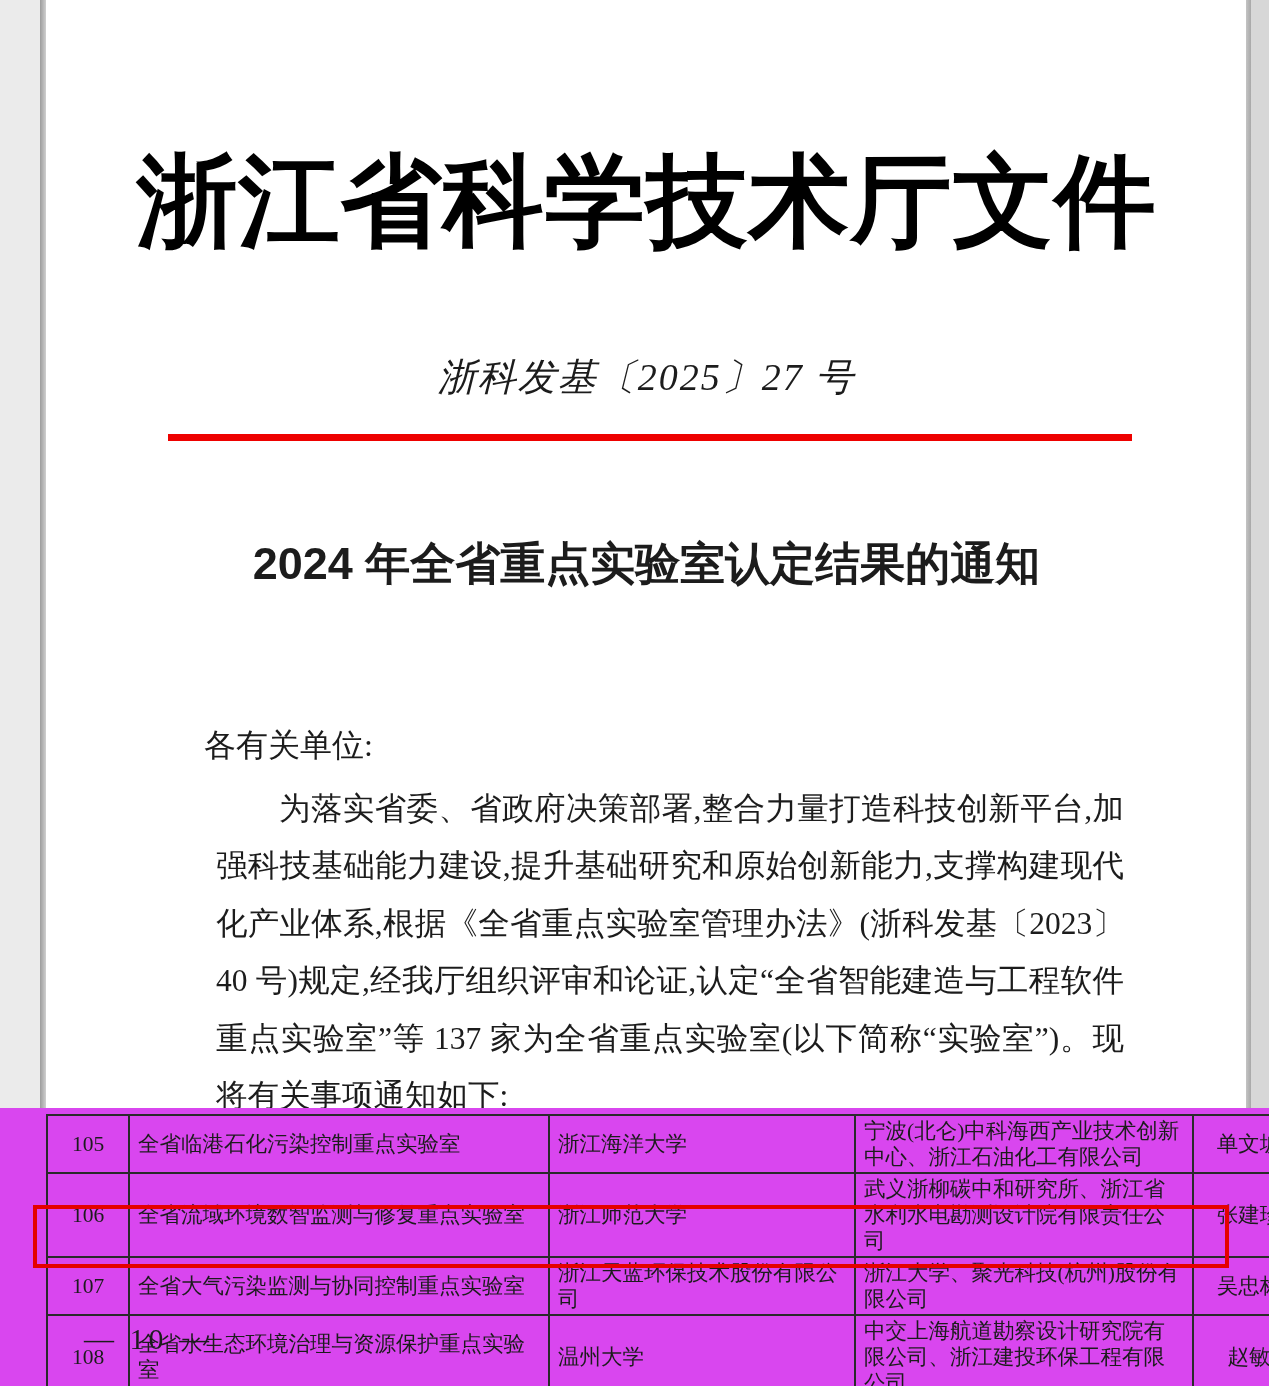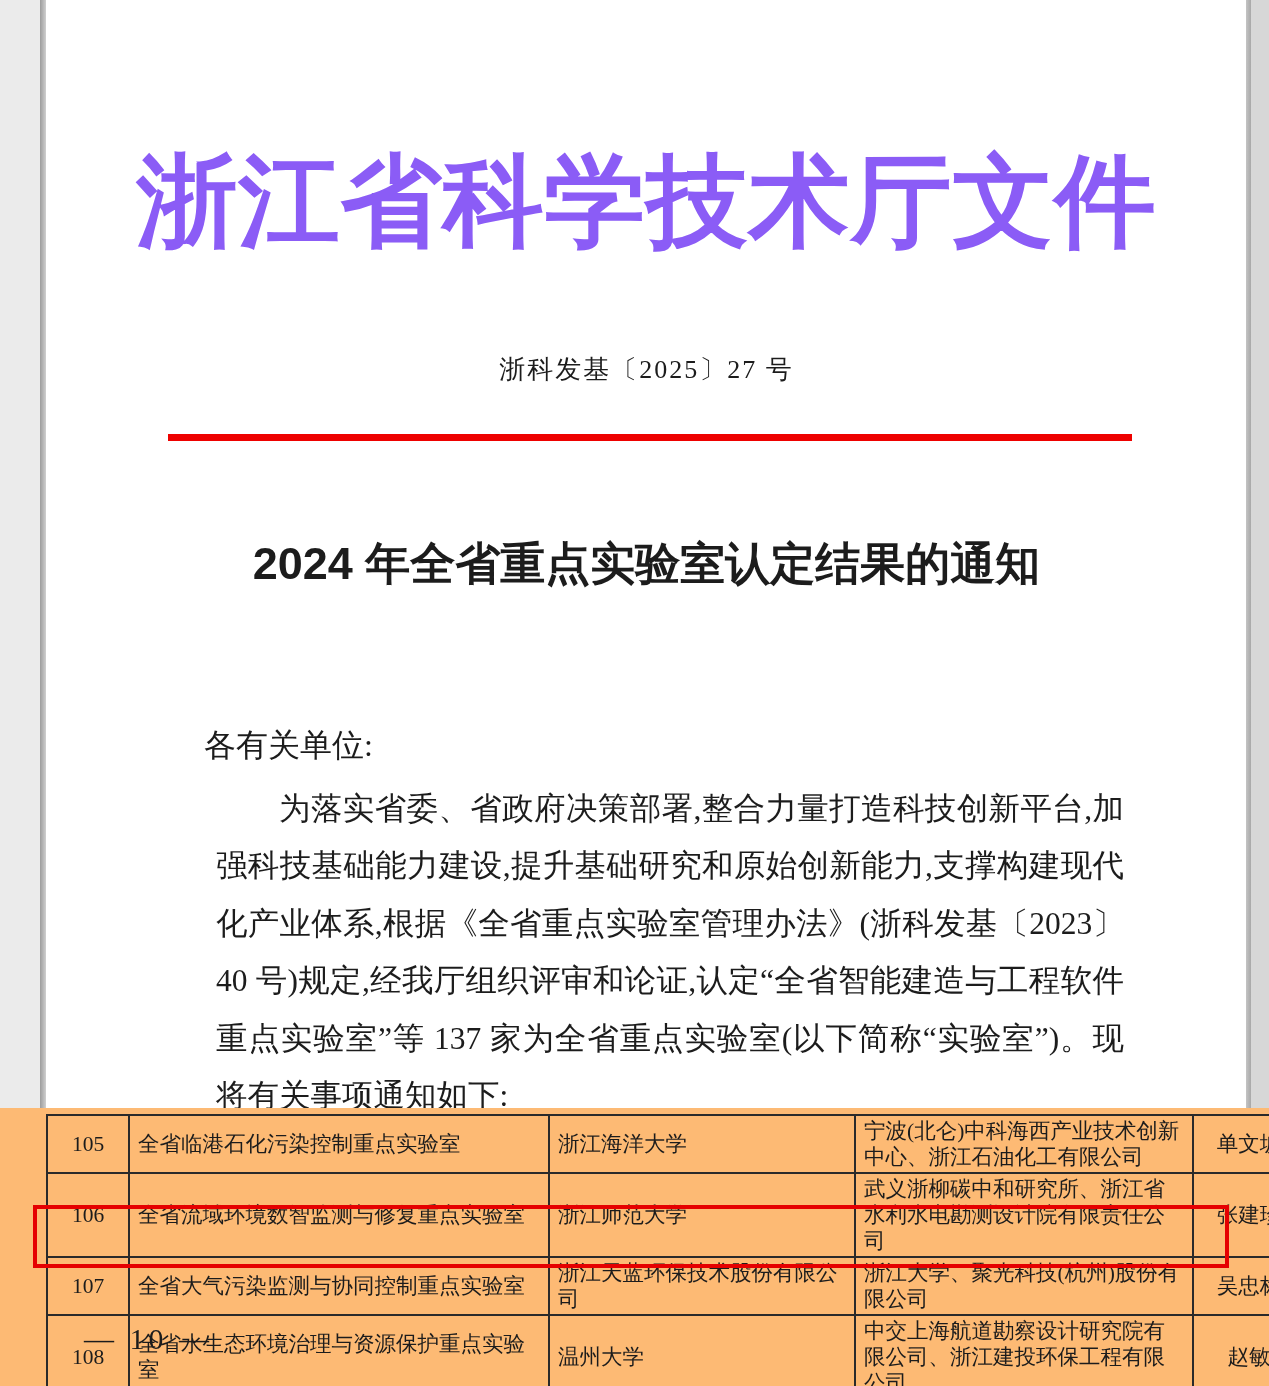--- a/index.html
+++ b/index.html
@@ -19,38 +19,38 @@
     background:linear-gradient(to right,#c4c4c4,#a8a8a8);}
   .margin-right{left:1251px;top:0;width:18px;height:1108px;background:#d7d7d7;}
 
   .letterhead{
     left:45px;top:146px;width:1203px;text-align:center;
     font-size:101px;line-height:1.12;font-weight:bold;white-space:nowrap;
     letter-spacing:1px;
   }
   .doc-number{
     left:45px;top:352px;width:1203px;text-align:center;
-    font-size:26px;letter-spacing:2px;
+    font-size:38px;letter-spacing:2px;font-style:italic;
   }
   .red-rule{left:168px;top:434px;width:964px;height:7px;}
 
   .notice-title{
     left:45px;top:528px;width:1203px;text-align:center;
     font-size:45px;font-weight:bold;line-height:71px;
     font-family:"Liberation Sans","DejaVu Sans",sans-serif;
   }
   .salutation{left:204px;top:724px;font-size:32px;}
   .body-text{
     left:204px;top:768px;width:908px;
     font-size:31.5px;line-height:57.4px;
     text-indent:2em;text-align:justify;margin:12px;
   }
 
   
-  .bottom-section{left:0;top:1108px;width:1269px;height:278px;background:#fdba74;}
+  .bottom-section{left:0;top:1108px;width:1269px;height:278px;background:#d946ef;}
   table.lab-table{
     position:absolute;left:46px;top:6px;
     border-collapse:collapse;table-layout:fixed;width:1168px;
     font-size:21.5px;
   }
   table.lab-table td{
     border:2px solid #2a2a2a;vertical-align:middle;
     padding:2px 8px;line-height:26px;overflow:hidden;
   }
   td.c-no{width:64px;text-align:center;}
@@ -71,21 +71,21 @@
 </style>
 </head>
 <body>
 
 <div class="abs top-section">
   <div class="abs margin-left"></div>
   <div class="abs seam-left"></div>
   <div class="abs seam-right"></div>
   <div class="abs margin-right"></div>
 
-  <div class="abs letterhead" style="color: #8b5cf6;">浙江省科学技术厅文件</div>
+  <div class="abs letterhead" style="color: #000000;">浙江省科学技术厅文件</div>
 
   <div class="abs doc-number">浙科发基〔2025〕27 号</div>
 
   <div class="abs red-rule" style="background: rgb(238, 1, 0);"></div>
 
   <div class="abs notice-title">
     <div>2024 年全省重点实验室认定结果的通知</div>
   </div>
 
   <div class="abs salutation">各有关单位:</div>

